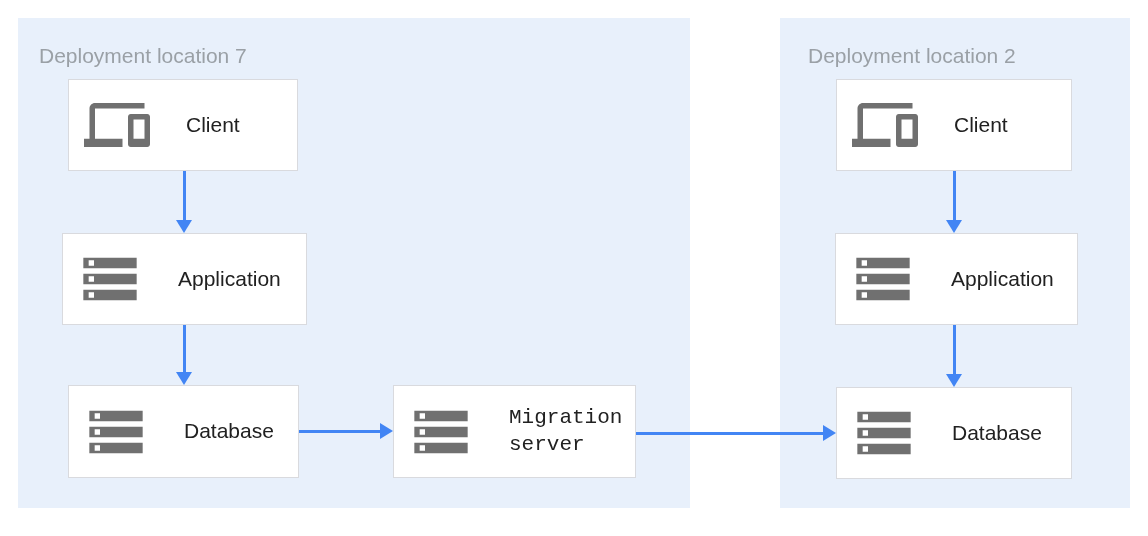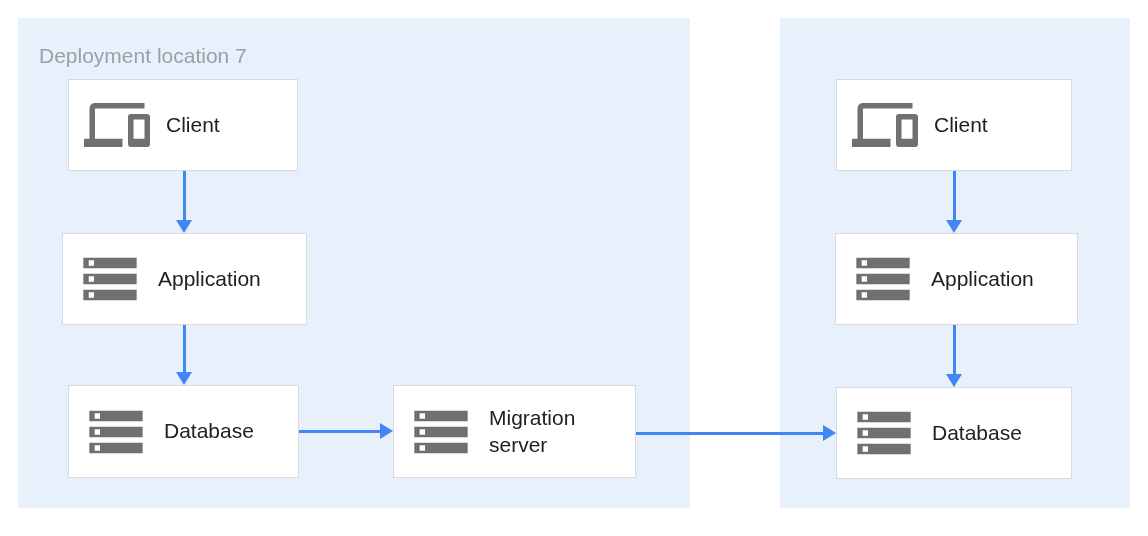--- a/index.html
+++ b/index.html
@@ -17,24 +17,24 @@
     font-family:"Liberation Sans",sans-serif;
   }
   .region{position:absolute;background:var(--region-bg);}
   #region1{left:18px;top:18px;width:672px;height:490px;}
   #region2{left:780px;top:18px;width:350px;height:490px;}
   .region-title{position:absolute;font-size:21px;color:var(--title-gray);white-space:nowrap;}
   #title1{left:39px;top:44px;}
   #title2{left:808px;top:44px;}
   .node{
     position:absolute;background:var(--node-bg);border:1px solid var(--node-border);
-    box-sizing:border-box;display:flex;align-items:center;padding-left:15px;gap:16px;
+    box-sizing:border-box;display:flex;align-items:center;padding-left:15px;gap:36px;
   }
   .node .label{font-size:21px;color:var(--label-dark);line-height:1.25;}
-  .node .label.wrap{width:100px;}
+  .node .label.wrap{width:100px;font-family:Liberation Mono, monospace;}
   .node .icon{display:flex;align-items:center;justify-content:center;}
   .node .icon svg{display:block;}
   #n-client-1{left:68px;top:79px;width:230px;height:92px;}
   #n-application-1{left:62px;top:233px;width:245px;height:92px;}
   #n-database-1{left:68px;top:385px;width:231px;height:93px;}
   #n-migration{left:393px;top:385px;width:243px;height:93px;}
   #n-client-2{left:836px;top:79px;width:236px;height:92px;}
   #n-application-2{left:835px;top:233px;width:243px;height:92px;}
   #n-database-2{left:836px;top:387px;width:236px;height:92px;}
   .edge{position:absolute;left:0;top:0;width:0;height:0;}
@@ -48,20 +48,21 @@
 </style>
 </head>
 <body>
 
 <div class="canvas">
 
   <div class="region" id="region1"></div>
   <div class="region" id="region2"></div>
 
   <div class="region-title" id="title1">Deployment location 7</div>
+  <div class="region-title" id="title2">Deployment location 2</div>
 
   <div class="node" id="n-client-1">
     <span class="icon">
       <svg viewBox="0 0 24 24" width="66" height="66">
           <path fill="#707070" d="M4 6h18V4H4c-1.1 0-2 .9-2 2v11H0v3h14v-3H4V6zm19 2h-6c-.55 0-1 .45-1 1v10c0 .55.45 1 1 1h6c.55 0 1-.45 1-1V9c0-.55-.45-1-1-1zm-1 9h-4v-7h4v7z"></path>
         </svg>
     </span>
     <span class="label">Client</span>
   </div>
 

